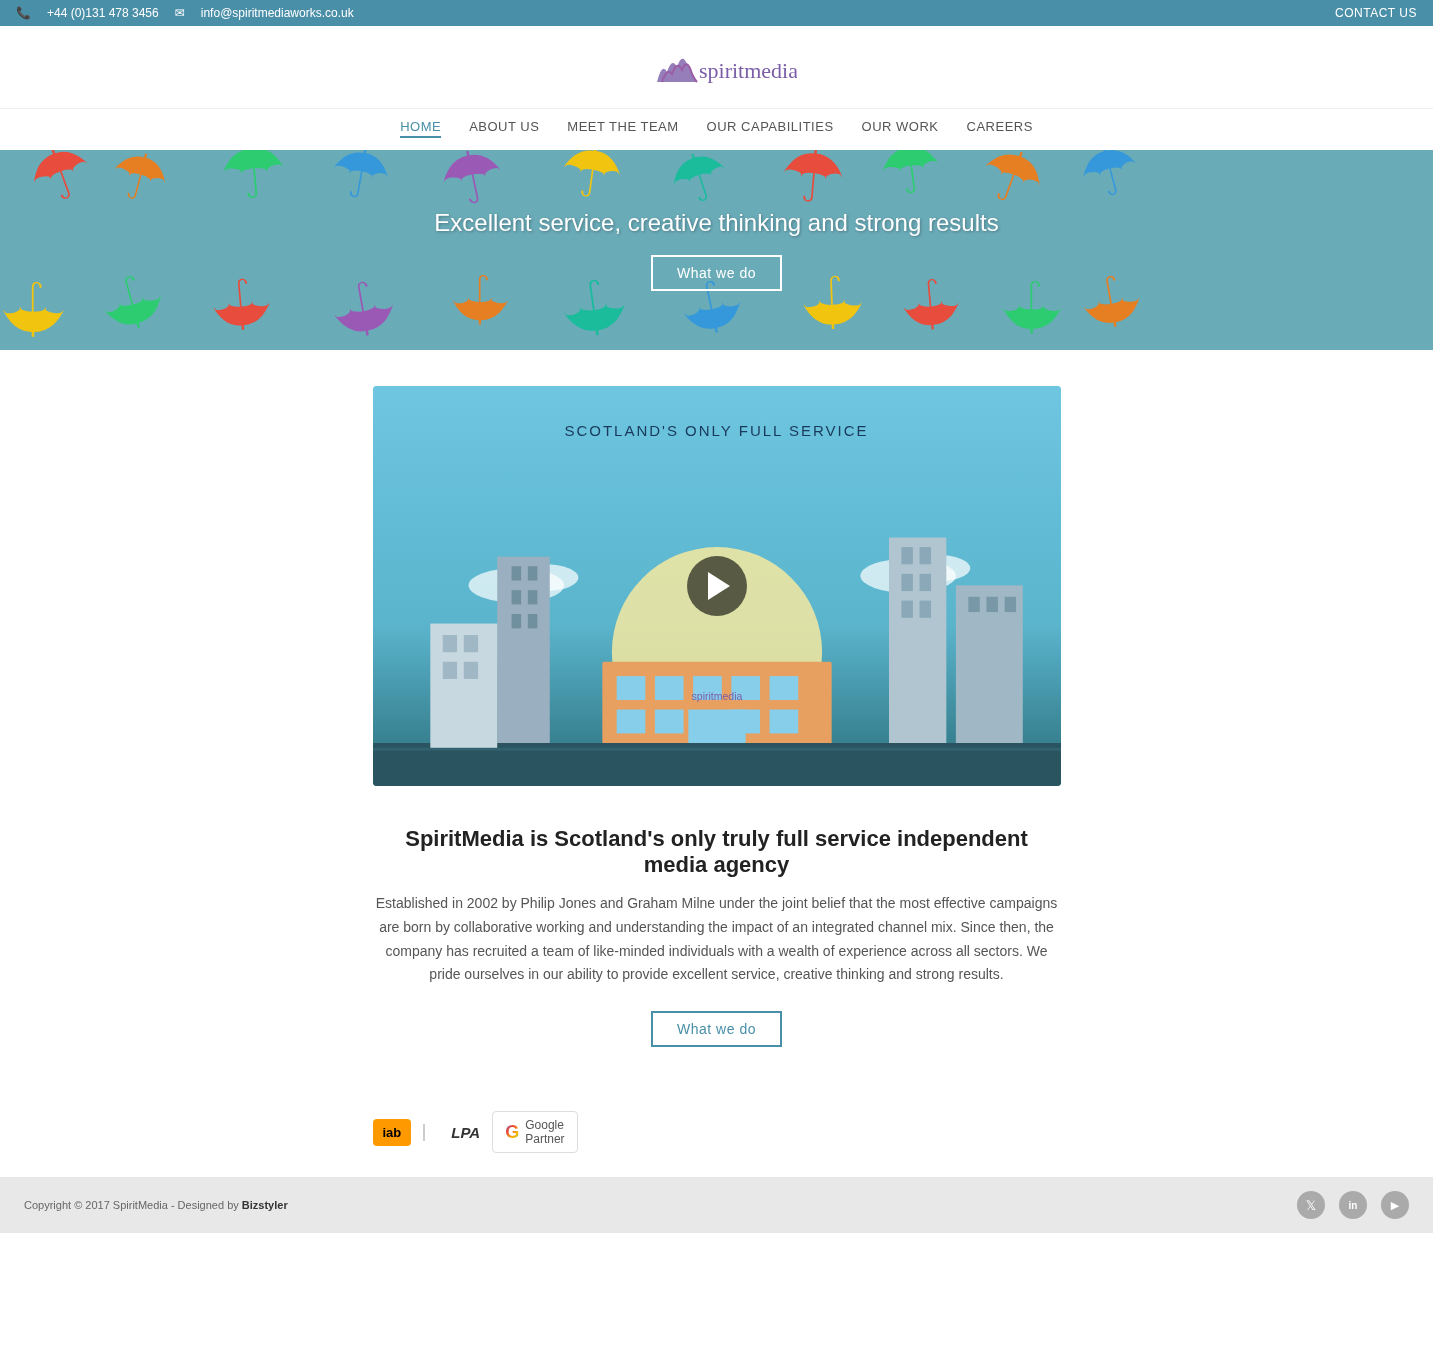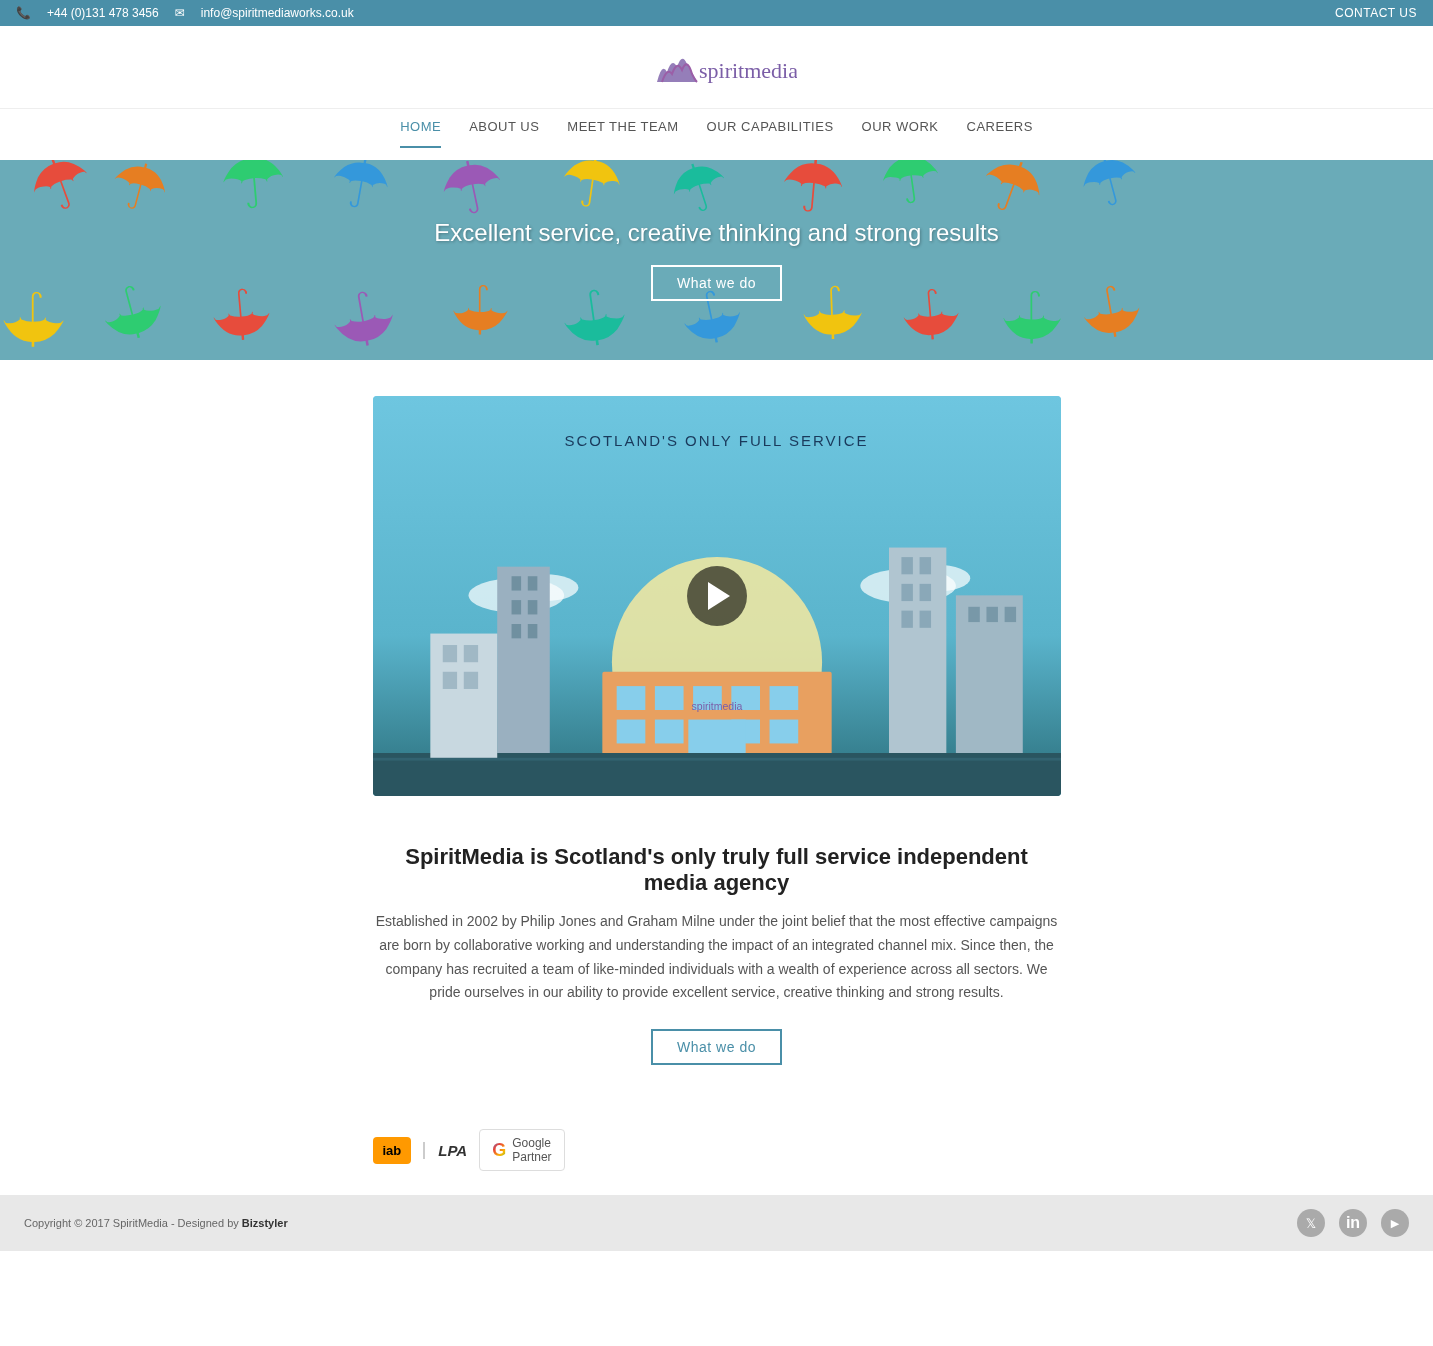--- a/index.html
+++ b/index.html
@@ -35,21 +35,21 @@
       border-top: 1px solid #eee;
       margin-top: 6px;
     }
     nav a {
       text-decoration: none;
       font-size: 13px;
       letter-spacing: 0.5px;
       color: #555;
       font-weight: 500;
     }
-    nav a.active { color: #4a8fa8; border-bottom: 2px solid #4a8fa8; padding-bottom: 12px; }
+    nav a.active { color: #4a8fa8; border-bottom: 2px solid #4a8fa8; padding-bottom: 2px; }
 
     
     .hero {
       position: relative;
       background: #6aabb8;
       height: 200px;
       overflow: hidden;
       display: flex;
       align-items: center;
       justify-content: center;
@@ -144,21 +144,21 @@
       border-top: 14px solid transparent;
       border-bottom: 14px solid transparent;
       margin-left: 5px;
     }
 
     
     .about-section {
       text-align: center;
       padding: 36px 16px 16px 16px;
       max-width: 720px;
-      margin: 12px auto;
+      margin: 4px auto;
     }
     .about-section h2 {
       font-size: 22px;
       font-weight: 600;
       color: #222;
       margin-bottom: 14px;
     }
     .about-section p {
       font-size: 14px;
       color: #555;
@@ -191,21 +191,21 @@
       font-weight: 700;
       padding: 6px 10px;
       border-radius: 4px;
     }
     .badge-lpa {
       color: #333;
       font-size: 15px;
       font-style: italic;
       font-weight: 700;
       border-left: 2px solid #ccc;
-      padding-left: 13px;
+      padding-left: 26px;
     }
     .badge-google {
       display: flex;
       align-items: center;
       gap: 6px;
       border: 1px solid #ddd;
       padding: 6px 12px;
       border-radius: 4px;
       font-size: 12px;
       color: #555;
@@ -407,16 +407,16 @@
   </div>
 </div>
 
 <div class="footer">
   <div>
     <span>Copyright © 2017 SpiritMedia - Designed by</span>
     <a href="#">Bizstyler</a>
   </div>
   <div class="footer-social">
     <div class="social-icon">𝕏</div>
-    <div class="social-icon" style="font-size:16px;font-weight:700;">in</div>
+    <div class="social-icon" style="font-size:10px;font-weight:700;">in</div>
     <div class="social-icon" style="font-size:11px;">▶</div>
   </div>
 </div>
 
 </body></html>

